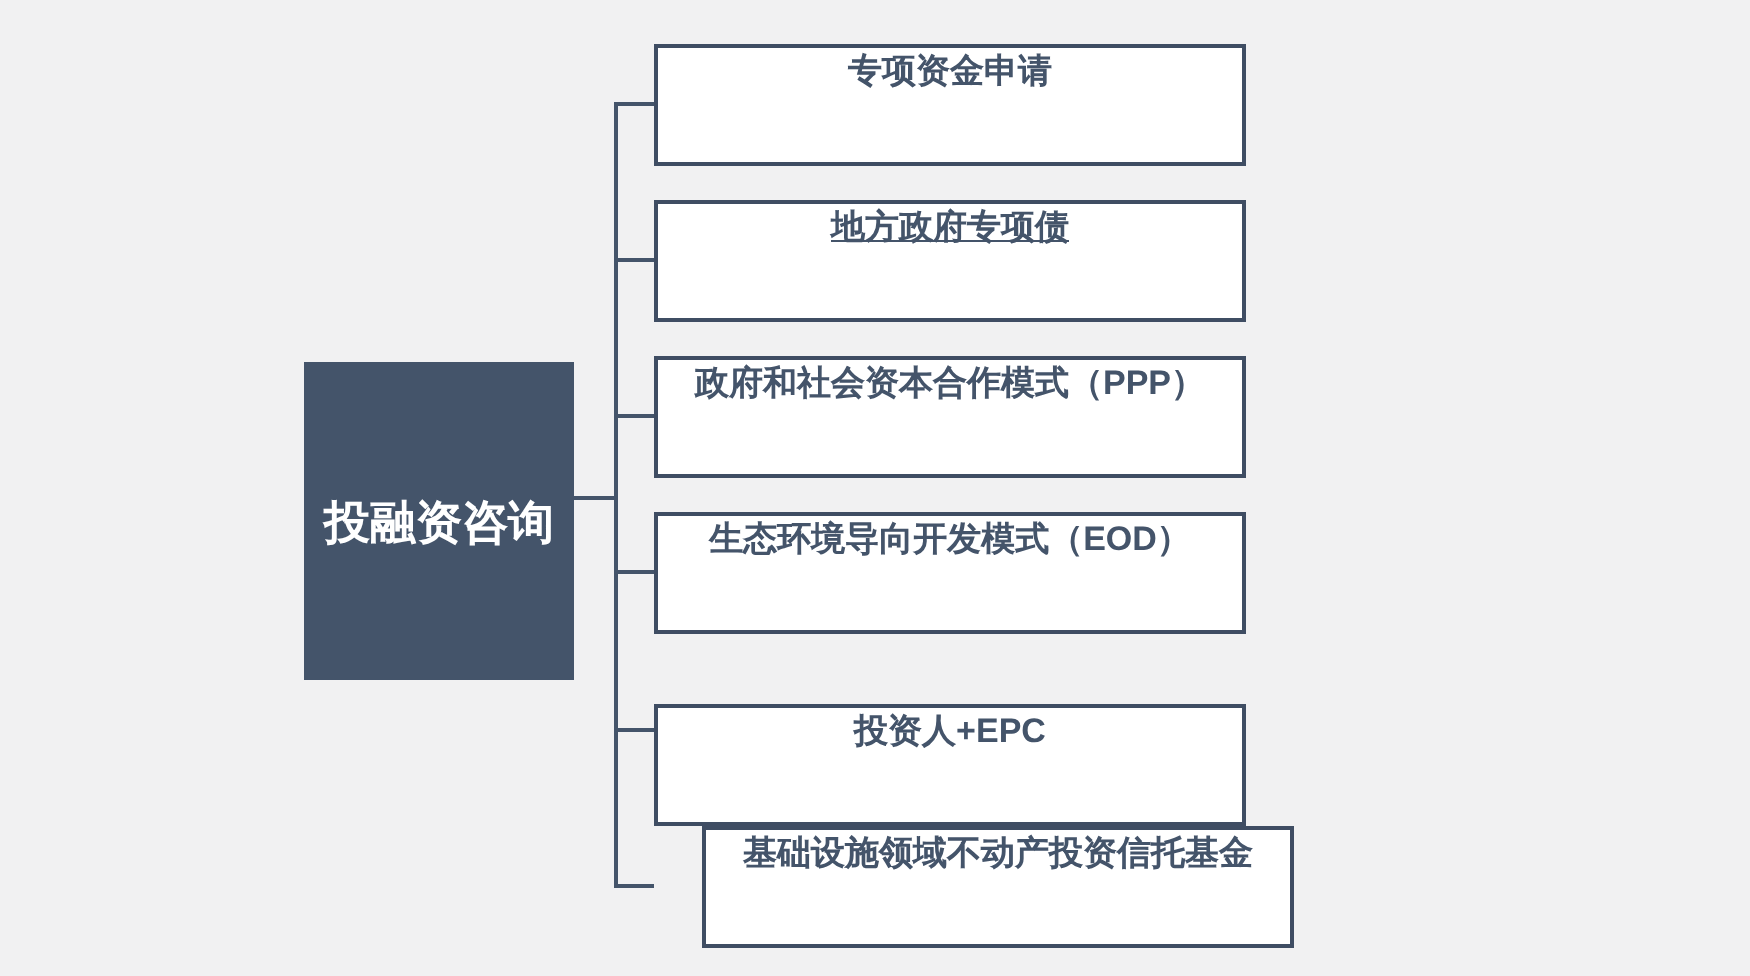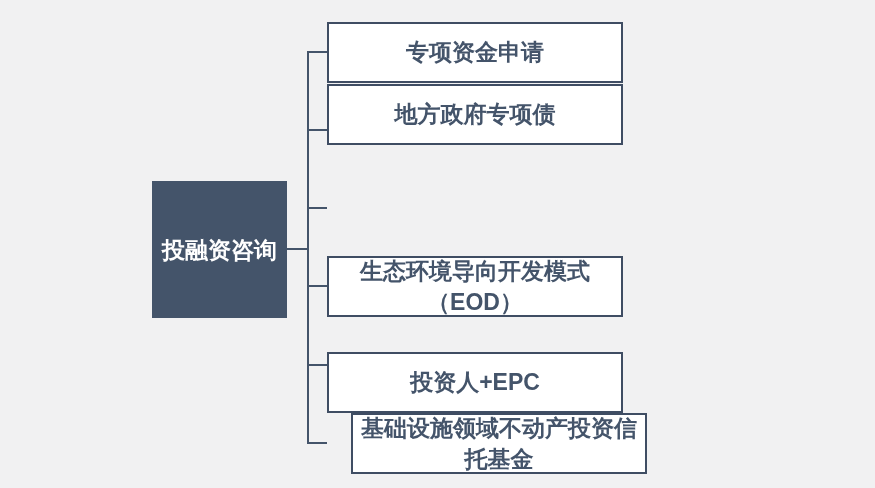--- a/index.html
+++ b/index.html
@@ -22,44 +22,44 @@
     position: relative;
     width: 875px;
     height: 488px;
     background: var(--background);
   }
   .root {
     position: absolute;
     left: 152px;
     top: 181px;
     width: 135px;
-    height: 137px;
+    height: 159px;
     background: var(--node-fill);
     color: var(--node-text);
     display: flex;
     flex-direction: column;
     align-items: center;
     justify-content: center;
     font-size: 23px;
     font-weight: bold;
     line-height: 42px;
     text-align: center;
   }
   .branch {
     position: absolute;
     left: 327px;
     width: 296px;
     height: 61px;
     background: var(--branch-fill);
     border: 2.5px solid var(--branch-border);
     color: var(--branch-text);
     display: flex;
-    align-items: center;
+    align-items: flex-start;
     justify-content: center;
-    font-size: 23px;
+    font-size: 17px;
     font-weight: bold;
     text-align: center;
   }
   .connector { position: absolute; background: var(--connector); }
   .connector.h { height: 2px; }
   .connector.v { width: 2px; }
 </style>
 </head>
 <body>
 
@@ -74,22 +74,25 @@
   <div class="connector h" style="left:307px; top:51px;  width:20px;"></div>
   <div class="connector h" style="left:307px; top:129px; width:20px;"></div>
   <div class="connector h" style="left:307px; top:207px; width:20px;"></div>
   <div class="connector h" style="left:307px; top:285px; width:20px;"></div>
   <div class="connector h" style="left:307px; top:364px; width:20px;"></div>
   <div class="connector h" style="left:307px; top:442px; width:20px;"></div>
 
   <div class="branch" style="top:22px;">
     <span>专项资金申请</span>
   </div>
-  <div class="branch" style="top:84px;">
+  <div class="branch" style="top:100px;text-decoration:underline;">
     <span>地方政府专项债</span>
+  </div>
+  <div class="branch" style="top:178px;">
+    <span>政府和社会资本合作模式（PPP）</span>
   </div>
   <div class="branch" style="top:256px;">
     <span>生态环境导向开发模式（EOD）</span>
   </div>
   <div class="branch" style="top:352px;">
     <span>投资人+EPC</span>
   </div>
   <div class="branch" style="top:413px;margin-left:24px;">
     <span>基础设施领域不动产投资信托基金</span>
   </div>

